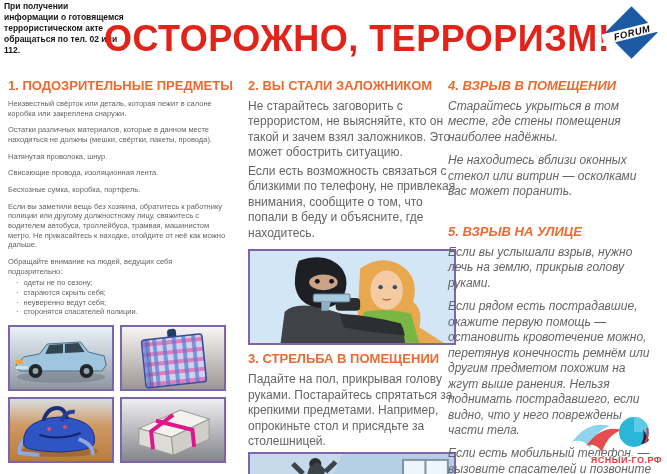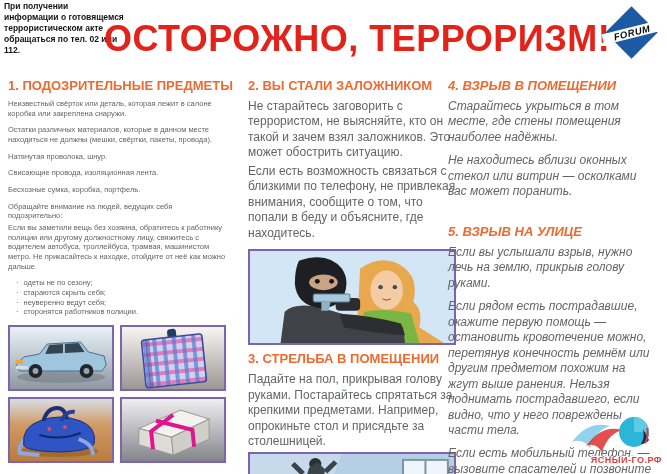--- a/index.html
+++ b/index.html
@@ -57,27 +57,27 @@
     </div>
   </div>
 
   <div class="col col1">
     <h2>1. ПОДОЗРИТЕЛЬНЫЕ ПРЕДМЕТЫ</h2>
     <p>Неизвестный свёрток или деталь, которая лежит в салоне коробка или закреплена снаружи.</p>
     <p>Остатки различных материалов, которые в данном месте находиться не должны (мешки, свёртки, пакеты, провода).</p>
     <p>Натянутая проволока, шнур.</p>
     <p>Свисающие провода, изоляционная лента.</p>
     <p>Бесхозные сумка, коробка, портфель.</p>
+    <p>Если вы заметили вещь без хозяина, обратитесь к работнику полиции или другому должностному лицу, свяжитесь с водителем автобуса, троллейбуса, трамвая, машинистом метро. Не прикасайтесь к находке, отойдите от неё как можно дальше.</p>
     <p style="margin-bottom:2px">Обращайте внимание на людей, ведущих себя подозрительно:</p>
-    <p>Если вы заметили вещь без хозяина, обратитесь к работнику полиции или другому должностному лицу, свяжитесь с водителем автобуса, троллейбуса, трамвая, машинистом метро. Не прикасайтесь к находке, отойдите от неё как можно дальше.</p>
     <ul class="bullets">
       <li>одеты не по сезону;</li>
       <li>стараются скрыть себя;</li>
       <li>неуверенно ведут себя;</li>
-      <li>сторонятся работников полиции.</li>
+      <li>сторонятся спасателей полиции.</li>
     </ul>
     <div class="img-grid">
       <figure>
         <svg viewBox="0 0 104 62" preserveAspectRatio="none">
           <defs>
               <linearGradient id="g1" x1="0" y1="0" x2="0" y2="1">
             <stop offset="0" stop-color="#eaf2f8"></stop>
                 <stop offset="0.55" stop-color="#b9c2ca"></stop>
                 <stop offset="1" stop-color="#8f98a1"></stop>
               </linearGradient>

